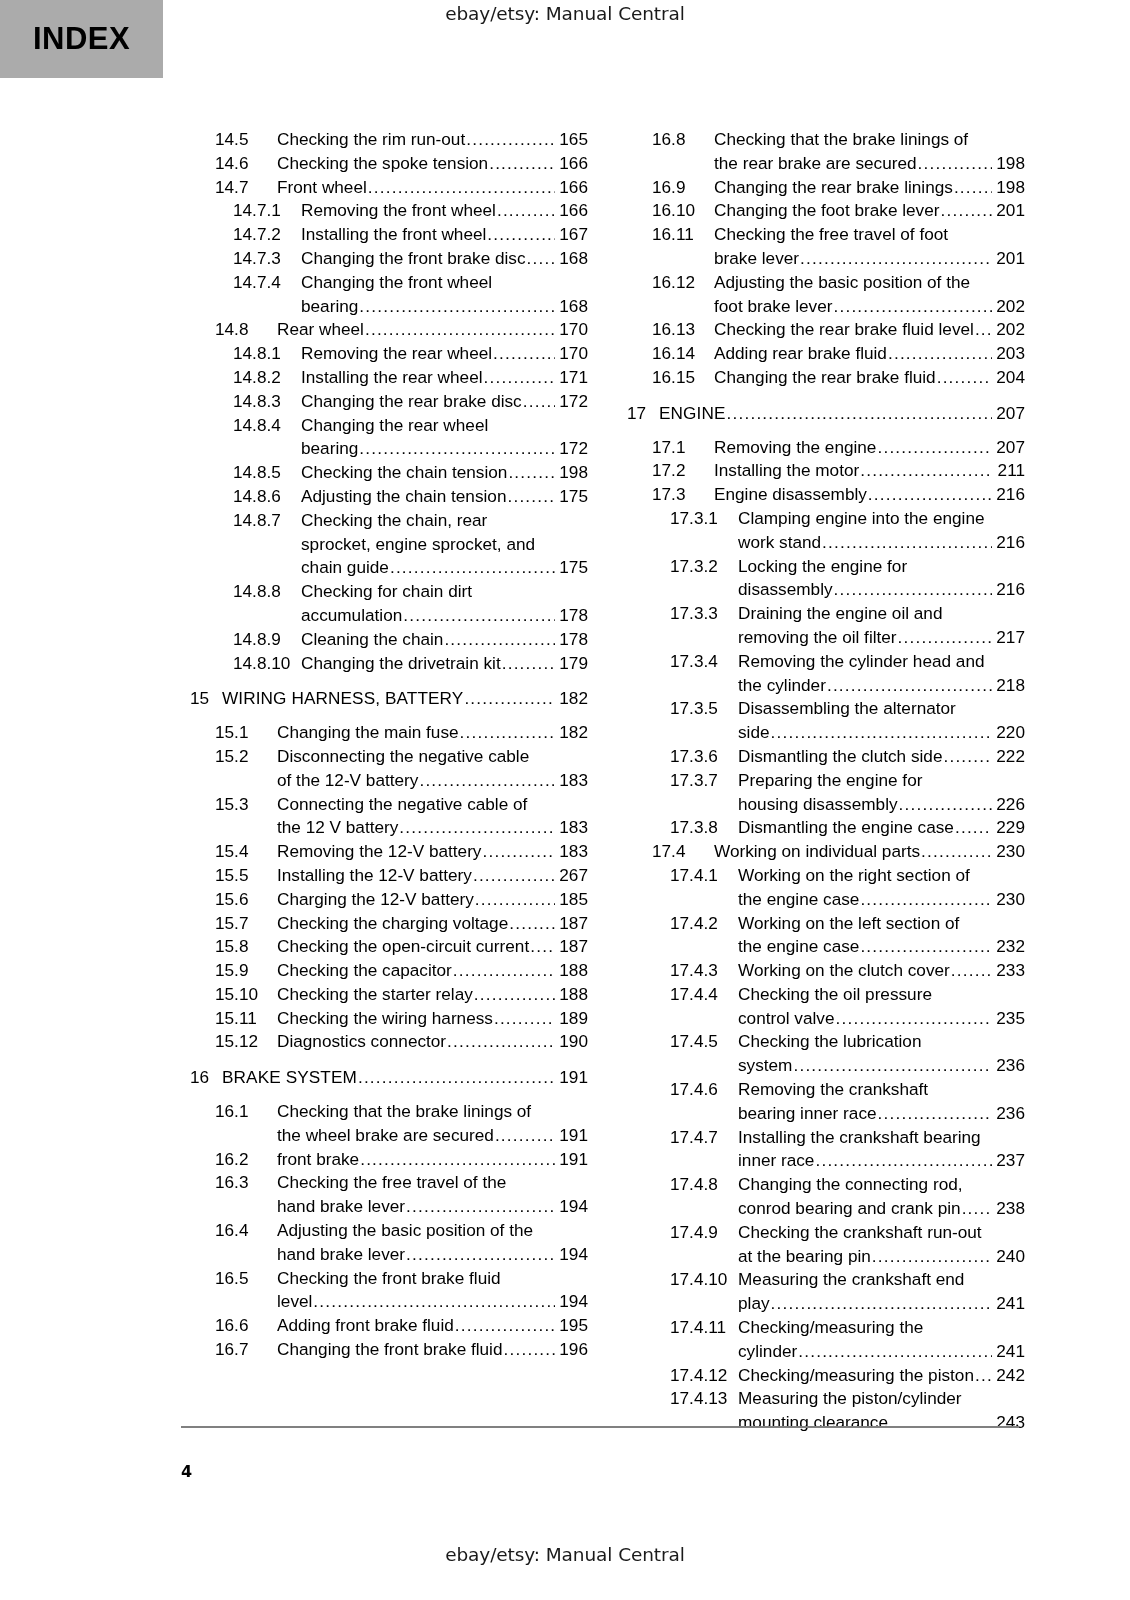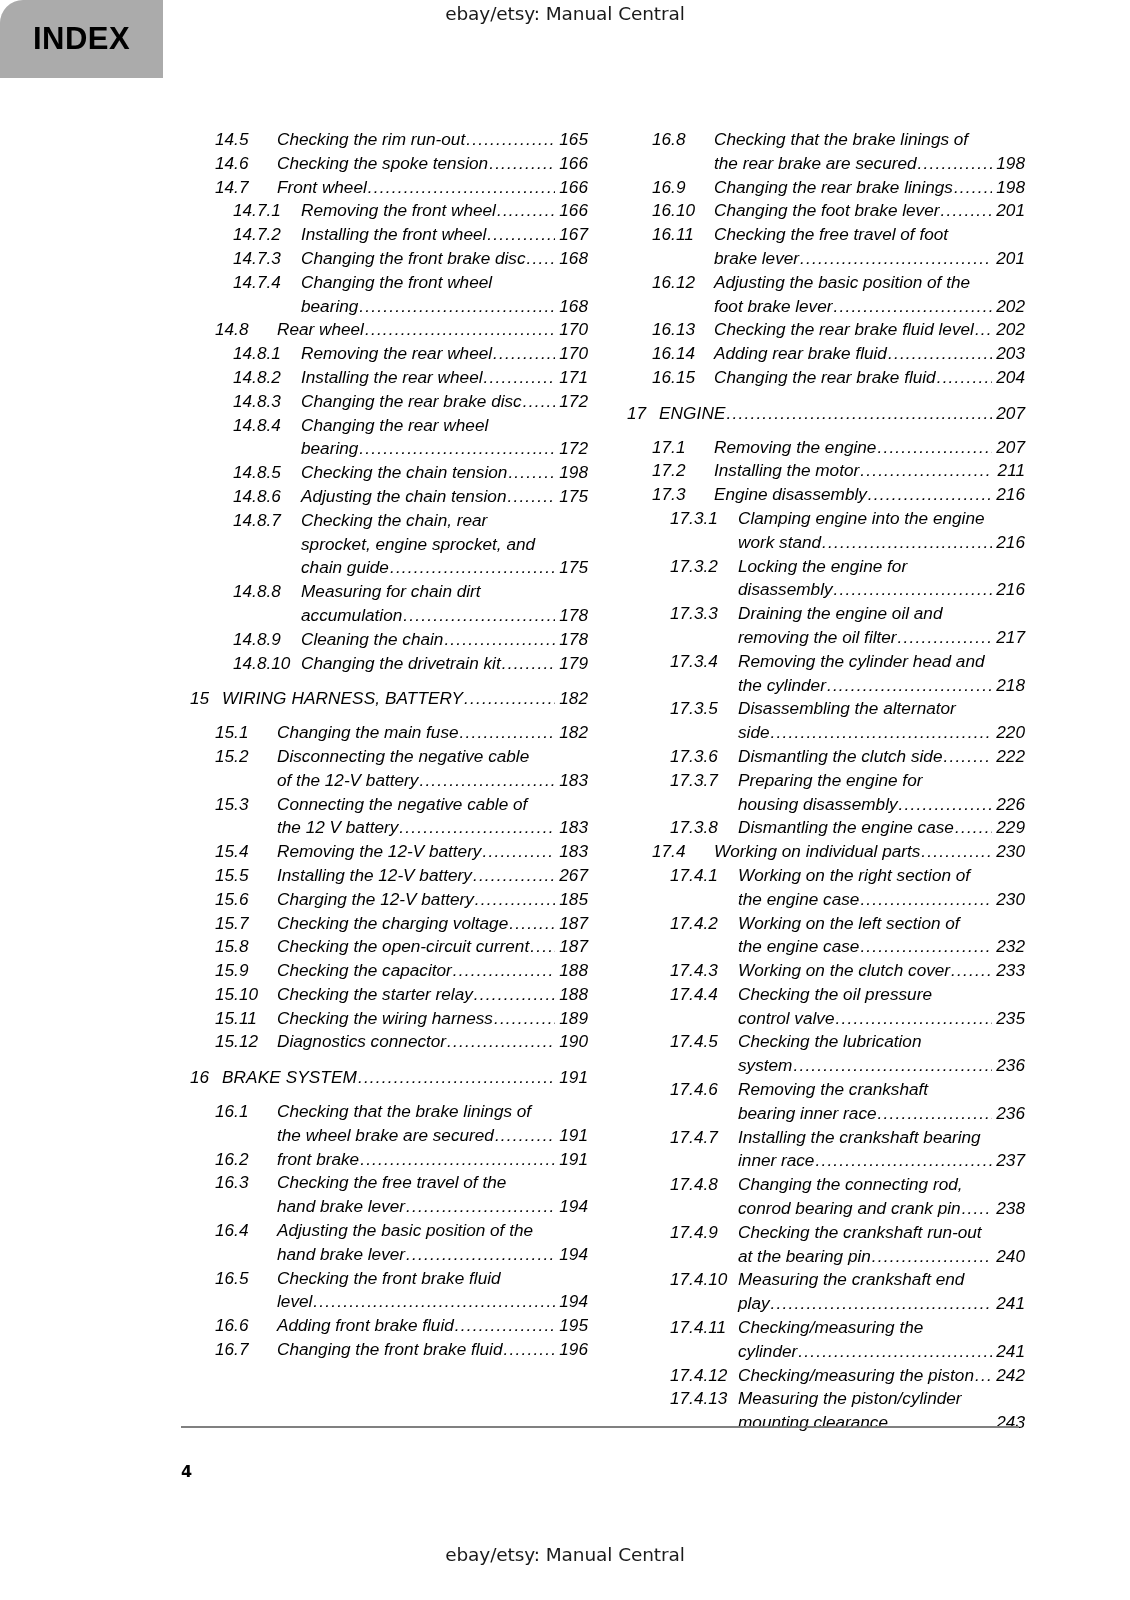--- a/index.html
+++ b/index.html
@@ -8,21 +8,20 @@
     background: #ffffff;
   }
   .page {
     position: relative;
     width: 1130px;
     height: 1600px;
     background: #ffffff;
     font-family: "Liberation Sans", sans-serif;
     color: #000000;
     overflow: hidden;
-    border-radius: 23px;
   }
 
   
   .index-tab {
     position: absolute;
     left: 0;
     top: 0;
     width: 163px;
     height: 78px;
     background: #ababab;
@@ -63,21 +62,20 @@
   .toc {
     position: absolute;
     top: 128px;
     left: 0;
     width: 1130px;
   }
   .col {
     position: absolute;
     top: 0;
     width: 407px;
-    font-style: italic;
   }
   .col-left  { left: 181px; }
   .col-right { left: 618px; }
 
   .entry {
     position: relative;
     font-size: 17.2px;
     line-height: 23.8px;
     white-space: nowrap;
   }
@@ -311,21 +309,21 @@
               <span class="txt">chain guide</span>
               <span class="leader">..........................................................................................</span>
               <span class="pg">175</span>
             </span>
           </span>
         </div>
         <div class="entry lvl3">
           <span class="num">14.8.8</span>
           <span class="body">
             <span class="line">
-              <span class="txt">Measuring for chain dirt</span>
+              <span class="txt">Checking for chain dirt</span>
               <span class="leader none">..........................................................................................</span>
               <span class="pg blank">178</span>
             </span>
             <span class="line">
               <span class="txt">accumulation</span>
               <span class="leader">..........................................................................................</span>
               <span class="pg">178</span>
             </span>
           </span>
         </div>

